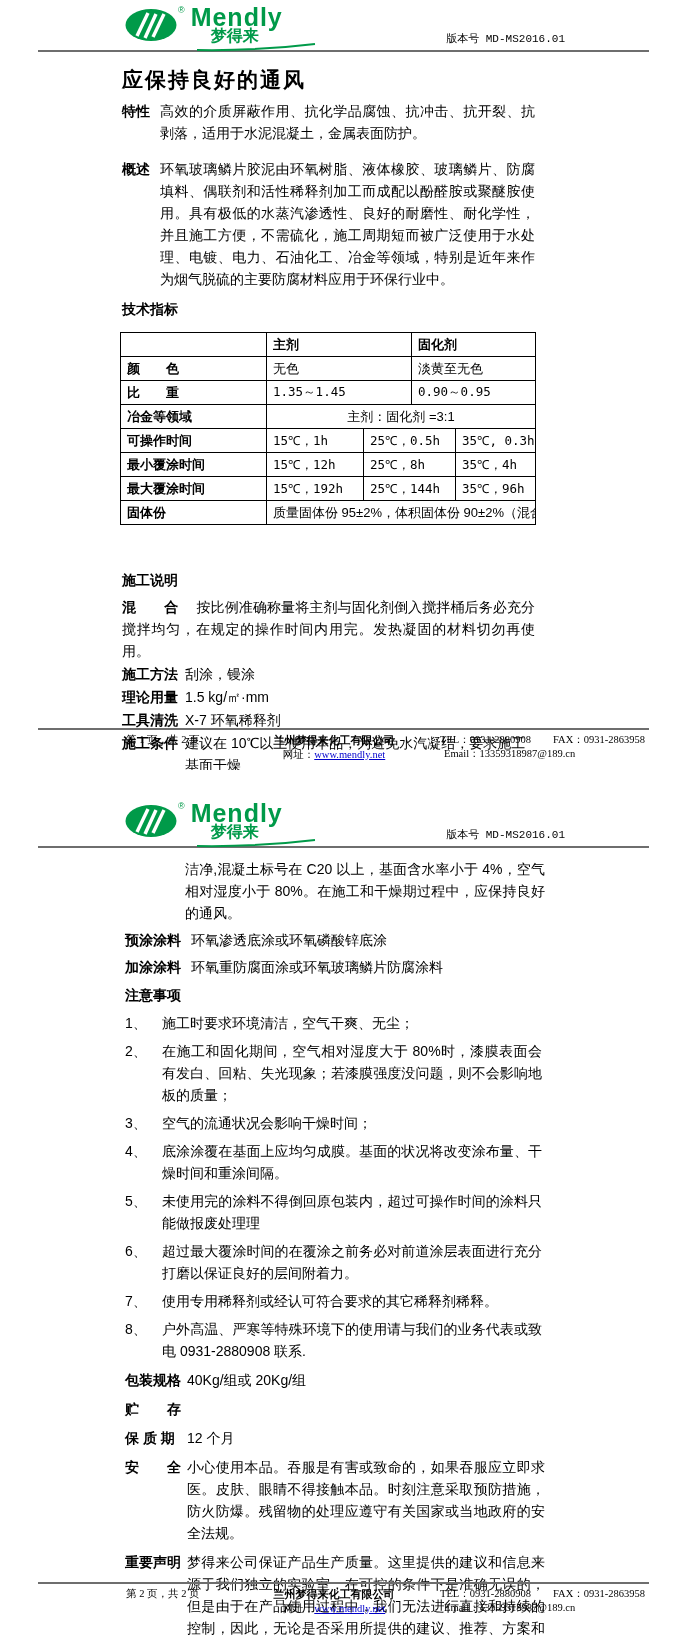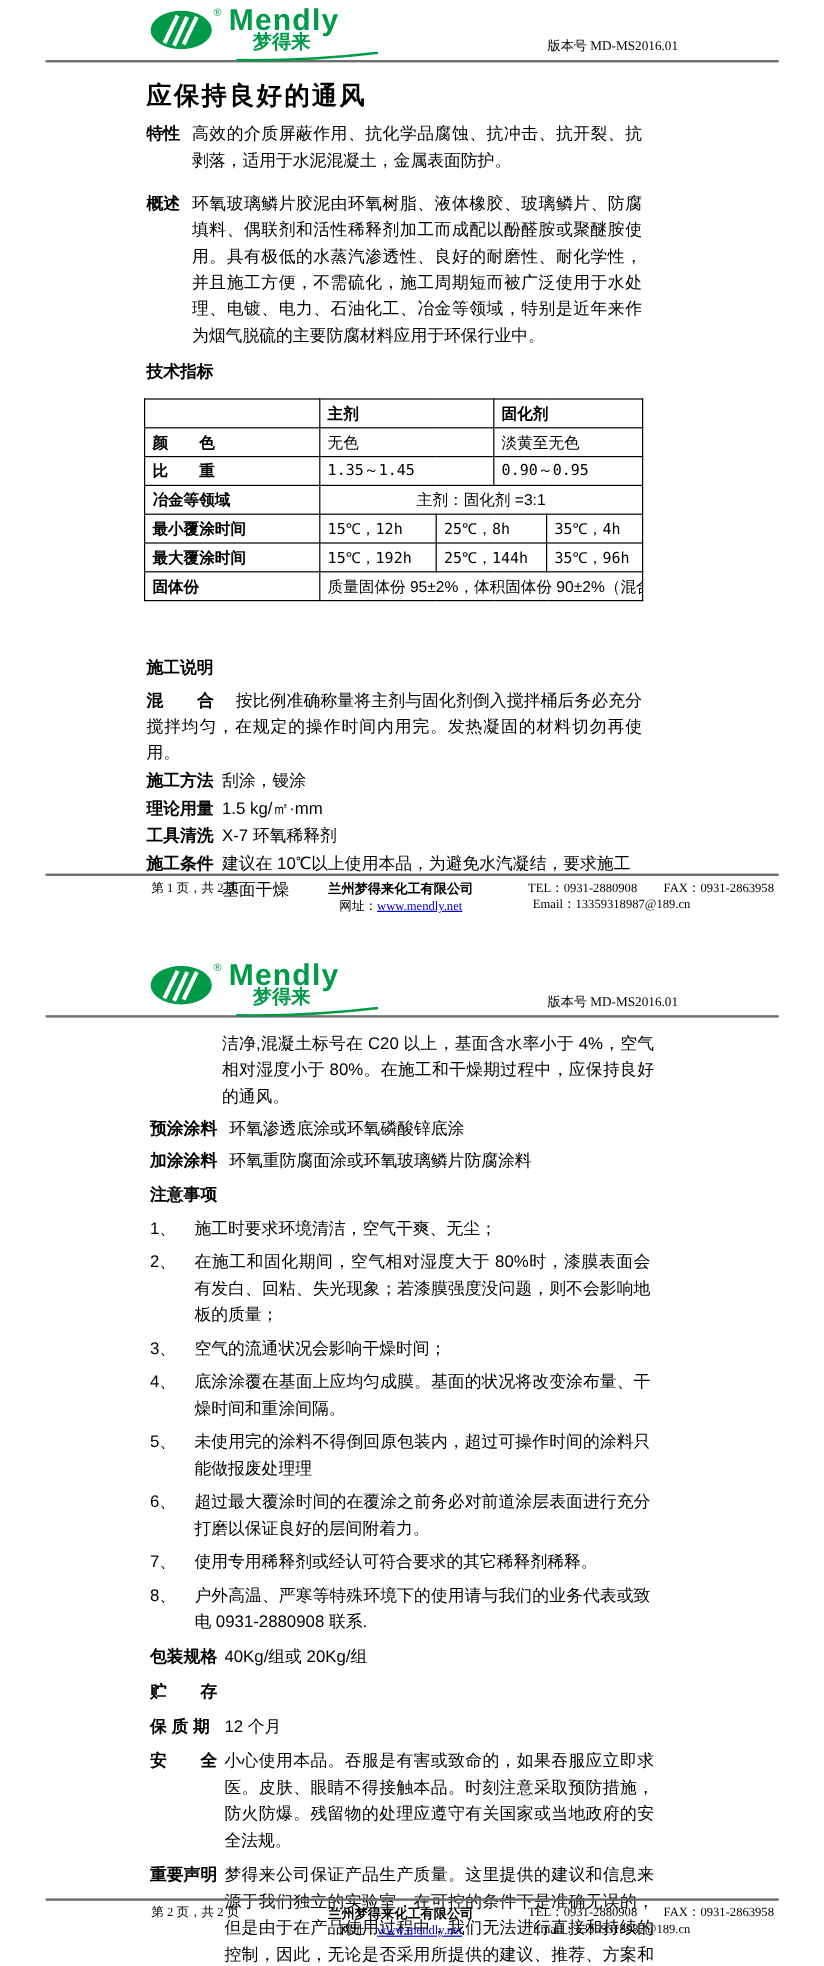--- a/index.html
+++ b/index.html
@@ -20,21 +20,21 @@
   .page-2 .brand { top:32px; }
   .logo-mark { display:block; }
   .logo-ellipse { fill:var(--brand-green,#009A49); }
   .logo-stripe { stroke:#fff; stroke-width:3.4; }
   .reg { color:var(--brand-green,#009A49); font-size:9px; position:relative; top:-1px; left:-4px; }
   .brand-text { margin-left:2px; position:relative; }
   .brand-en { color:var(--brand-green,#009A49); font-weight:bold; font-size:25px; line-height:22px; letter-spacing:1px; }
   .brand-cn { color:var(--brand-green,#009A49); font-weight:bold; font-size:16px; line-height:16px; margin-left:20px; }
   .swoosh { position:absolute; left:4px; top:37px; }
   .swoosh-path { stroke:var(--brand-green,#009A49); stroke-width:2; fill:none; }
-  .version { position:absolute; right:122px; bottom:4px; font-size:11px; font-family:Liberation Serif, serif; }
+  .version { position:absolute; right:122px; bottom:4px; font-size:11px; font-family:Liberation Mono, monospace; }
   .rule { border-top:2px solid var(--rule-gray,#6e6e6e); margin:0 38px; }
 
   
   .title { margin:14px 150px 0 122px; font-size:21px; font-weight:bold; letter-spacing:2px; }
   .para { display:flex; margin:14px 152px 0 122px; font-size:14px; line-height:22px; }
   .plbl { flex:0 0 38px; font-weight:bold; }
   .ptxt { flex:1; text-align:justify; }
   .sec-h { margin:8px 0 0 122px; font-size:14px; font-weight:bold; line-height:22px; }
   .sec-h.gap { margin-top:44px; }
 
@@ -140,20 +140,26 @@
         <tr>
           <td class="tl">比　　重</td>
           <td colspan="2" class="num">1.35～1.45</td>
           <td colspan="2" class="num">0.90～0.95</td>
         </tr>
         <tr>
           <td class="tl">冶金等领域</td>
           <td colspan="4" class="ctr">主剂：固化剂 =3:1</td>
         </tr>
         <tr>
+          <td class="tl">可操作时间</td>
+          <td class="num">15℃，1h</td>
+          <td colspan="2" class="num">25℃，0.5h</td>
+          <td class="num">35℃, 0.3h</td>
+        </tr>
+        <tr>
           <td class="tl">最小覆涂时间</td>
           <td class="num">15℃，12h</td>
           <td colspan="2" class="num">25℃，8h</td>
           <td class="num">35℃，4h</td>
         </tr>
         <tr>
           <td class="tl">最大覆涂时间</td>
           <td class="num">15℃，192h</td>
           <td colspan="2" class="num">25℃，144h</td>
           <td class="num">35℃，96h</td>

